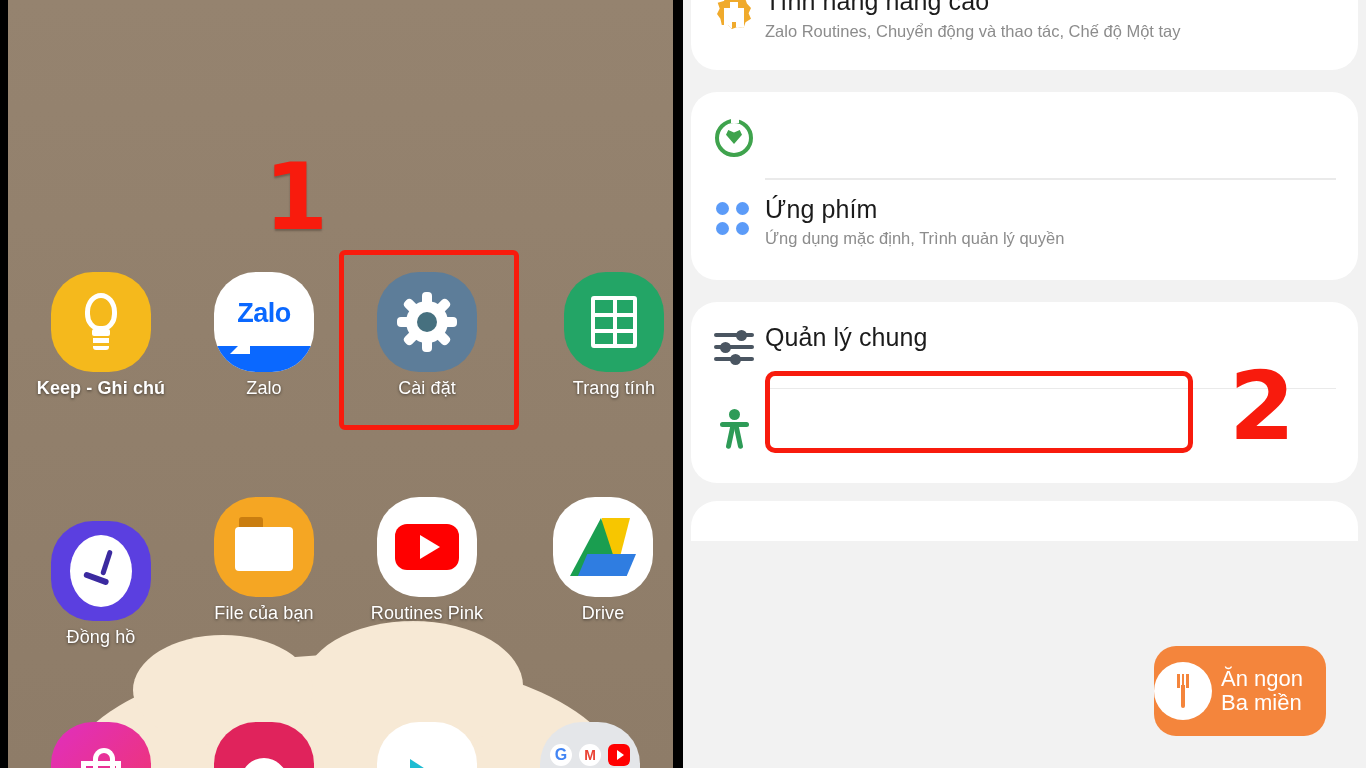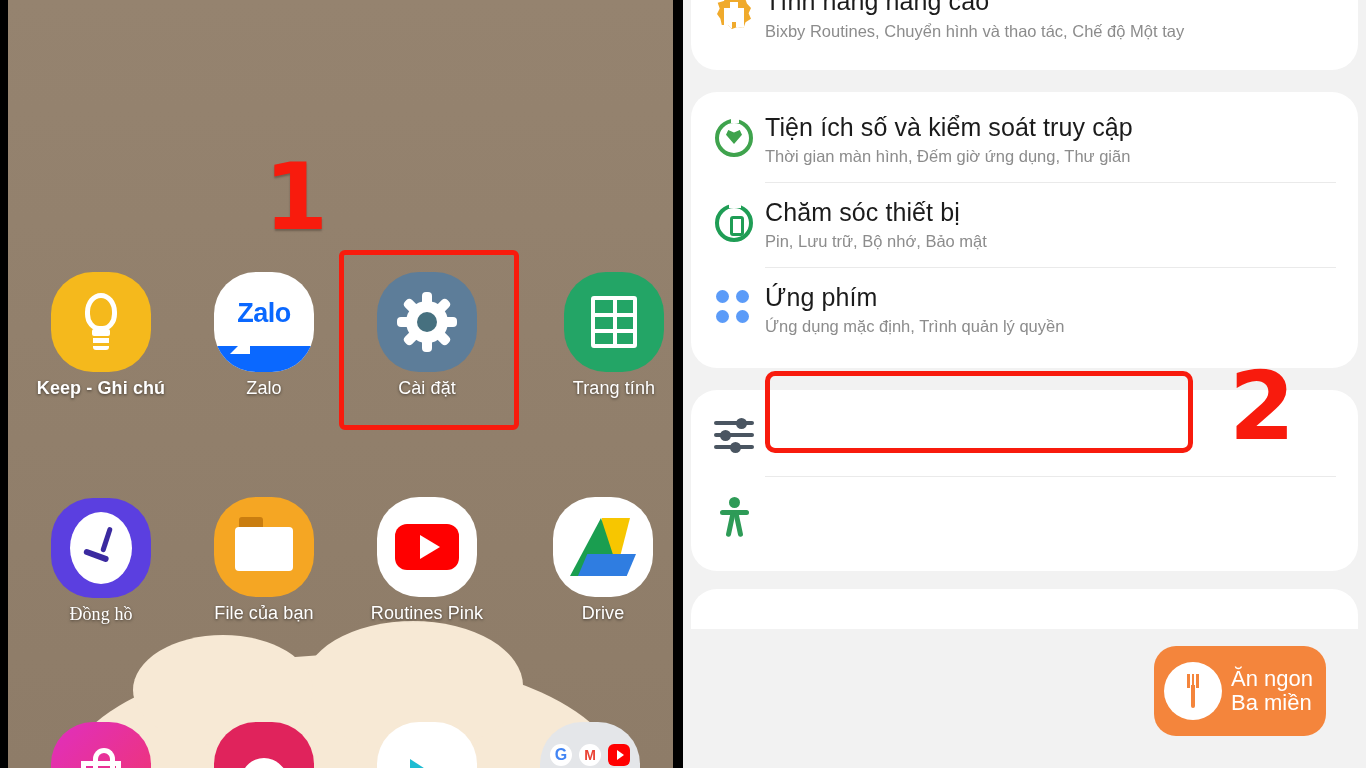--- a/index.html
+++ b/index.html
@@ -189,21 +189,21 @@
   }
   .marker-2{
     position:absolute; left:1229px; top:359px; color:#f81b0d;
     font-size:95px; font-weight:bold; line-height:1;
     font-family:"DejaVu Sans", sans-serif; z-index:6;
   }
 
   .watermark{
     position:absolute; left:1154px; top:646px; width:172px; height:90px;
     background:#f4853c; border-radius:22px; display:flex; align-items:center;
-    padding-left:10px; z-index:8;
+    z-index:8;
   }
   .watermark .disc{
     width:58px;height:58px;border-radius:50%;background:#fff;min-width:58px;
     display:flex;align-items:center;justify-content:center;position:relative;
   }
   .fork{position:relative;width:12px;height:34px;}
   .fork .pr{position:absolute;top:0;width:2.5px;height:14px;background:#f4853c;}
   .fork .pr:nth-child(1){left:0;} .fork .pr:nth-child(2){left:4.5px;} .fork .pr:nth-child(3){left:9px;}
   .fork .st{position:absolute;left:4px;top:11px;width:4px;height:23px;background:#f4853c;border-radius:0 0 2px 2px;}
   .watermark .wtxt{ color:#fff; font-size:22px; line-height:1.1; margin-left:9px; }
@@ -269,21 +269,21 @@
         <div class="icon">
           <div class="squircle ic-sheet">
               <div class="sheetgrid">
                 <span></span>
               </div>
             </div>
         </div>
         <div class="lbl">Trang tính</div>
       </div>
 
-      <div class="app" style="left:18px;top:498px;font-family:Liberation Serif, serif;">
+      <div class="app" style="left:18px;top:521px;">
         <div class="icon">
           <div class="squircle ic-clock">
               <div class="clockface">
                 <div class="h2"></div>
                 <div class="h1"></div>
               </div>
             </div>
         </div>
         <div class="lbl">Đồng hồ</div>
       </div>
@@ -371,49 +371,36 @@
 
   <div class="settings">
 
     <div class="card" style="margin-top:-48px;border-radius:0 0 26px 26px;">
       <div class="row" style="padding-top:34px;">
         <div class="ic">
             <div class="i-adv"></div>
           </div>
         <div class="txt">
           <div class="title">Tính năng nâng cao</div>
-          <div class="sub">Bixby Routines, Chuyển hình và thao tác, Chế độ Một tay</div>
+          <div class="sub">Zalo Routines, Chuyển động và thao tác, Chế độ Một tay</div>
         </div>
       </div>
       <div style="height:14px"></div>
     </div>
 
     <div style="height:22px"></div>
 
     <div class="card">
       <div class="row" style="padding-top:20px;">
         <div class="ic">
             <div class="i-dig"></div>
           </div>
-        <div class="txt">
-          <div class="title">Tiện ích số và kiểm soát truy cập</div>
-          <div class="sub">Thời gian màn hình, Đếm giờ ứng dụng, Thư giãn</div>
-        </div>
       </div>
       <div class="sep"></div>
 
-      <div class="row">
-        <div class="ic">
-            <div class="i-care"></div>
-          </div>
-        <div class="txt">
-          <div class="title">Chăm sóc thiết bị</div>
-          <div class="sub">Pin, Lưu trữ, Bộ nhớ, Bảo mật</div>
-        </div>
-      </div>
       <div class="sep"></div>
 
       <div class="row" style="padding-bottom:22px;">
         <div class="ic">
           <div class="i-apps">
               <b></b>
               <b></b>
               <b></b>
               <b></b>
             </div>
@@ -434,20 +421,21 @@
           <div class="i-gen">
               <i></i>
               <s></s>
               <i></i>
               <s></s>
               <i></i>
               <s></s>
             </div>
         </div>
         <div class="txt">
+          <div class="title">Quản lý chung</div>
         </div>
       </div>
       <div class="sep"></div>
 
       <div class="row" style="padding-bottom:22px;">
         <div class="ic">
           <div class="i-acc">
               <div class="hd"></div>
               <div class="bd"></div>
               <div class="l1"></div>

